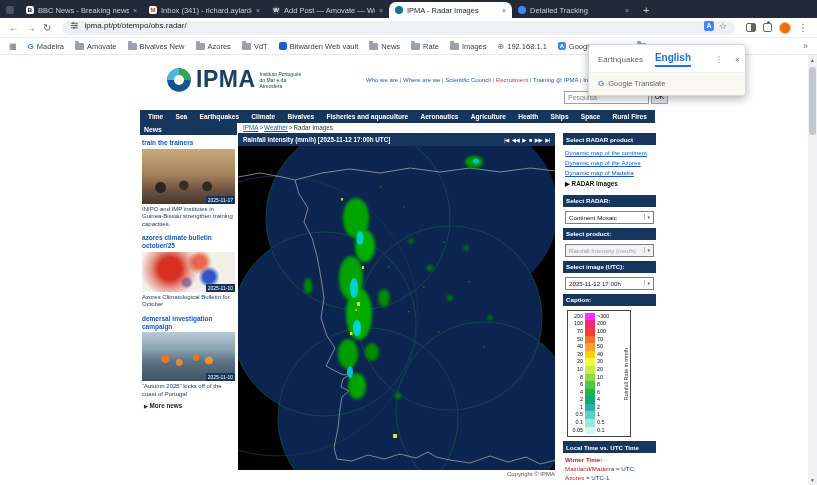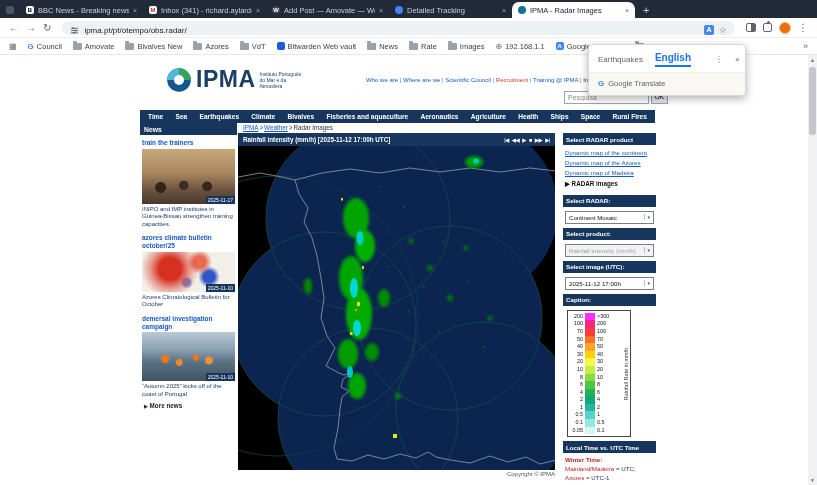--- a/index.html
+++ b/index.html
@@ -17,21 +17,21 @@
   .f2{background:#3b4350;color:#fff;border-radius:50%;}
   .f3{background:#4285f4;border-radius:50%;}
   .f4{background:#0e7490;border-radius:50%;}
   .tab .lbl{flex:1;white-space:nowrap;overflow:hidden;}
   .tab .cls{font-size:7px;opacity:.75;}
   .newtab{color:#c9cfdb;font-size:11px;margin:0 0 2px 8px;}
 
   
   .toolbar{position:absolute;left:0;top:18px;width:817px;height:20px;background:#fff;display:flex;align-items:center;gap:7px;padding:0 9px;border-bottom:1px solid #ededed;}
   .tb-ic{color:#5f6368;font-size:10px;line-height:10px;}
-  .omnibox{flex:1;height:14px;background:#eef1f4;border-radius:8px;display:flex;align-items:flex-end;gap:5px;padding:0 8px;margin:0 4px;}
+  .omnibox{flex:1;height:14px;background:#eef1f4;border-radius:8px;display:flex;align-items:flex-start;gap:5px;padding:0 8px;margin:0 4px;}
   .omnibox .url{font-size:8px;color:#202124;flex:0 0 auto;}
   .ob-sp{flex:1;}
   .mini-tr{width:10px;height:10px;background:#4285f4;color:#fff;border-radius:2px;font-size:7px;line-height:10px;text-align:center;font-weight:bold;}
   .star{font-size:9px;}
   .sidepanel{width:10px;height:9px;border:1px solid #5f6368;border-radius:2px;position:relative;}
   .sidepanel::after{content:"";position:absolute;right:0;top:0;width:4px;height:100%;background:#5f6368;}
   .puzzle{width:9px;height:9px;border:1px solid #5f6368;border-radius:2px;position:relative;}
   .puzzle::after{content:"";position:absolute;left:3px;top:-3px;width:3px;height:3px;background:#5f6368;border-radius:50%;}
   .avatar{width:12px;height:12px;border-radius:50%;background:#e8710a;border:1px solid #f2b27d;}
 
@@ -151,28 +151,28 @@
     <div class="tab">
       <span class="fav f1">M</span>
       <span class="lbl">Inbox (341) - richard.aylard@...</span>
       <span class="cls">×</span>
     </div>
     <div class="tab">
       <span class="fav f2">W</span>
       <span class="lbl">Add Post — Amovate — WordP...</span>
       <span class="cls">×</span>
     </div>
+    <div class="tab active">
+      <span class="fav f4"></span>
+      <span class="lbl">IPMA - Radar Images</span>
+      <span class="cls">×</span>
+    </div>
     <div class="tab">
       <span class="fav f3"></span>
       <span class="lbl">Detailed Tracking</span>
-      <span class="cls">×</span>
-    </div>
-    <div class="tab active">
-      <span class="fav f4"></span>
-      <span class="lbl">IPMA - Radar Images</span>
       <span class="cls">×</span>
     </div>
     <span class="newtab">+</span>
   </div>
 
   <div class="toolbar">
     <span class="tb-ic">←</span>
     <span class="tb-ic">→</span>
     <span class="tb-ic">↻</span>
     <div class="omnibox">
@@ -194,21 +194,21 @@
     <span class="sidepanel"></span>
     <span class="puzzle"></span>
     <span class="avatar"></span>
     <span class="tb-ic">⋮</span>
   </div>
 
   <div class="bookmarks">
     <span class="apps">▦</span>
     <span class="bm">
         <span class="gico">G</span>
-        <span>Council</span>
+        <span>Madeira</span>
       </span>
     <span class="bm">
         <span class="folder"></span>
         <span>Amovate</span>
       </span>
     <span class="bm">
         <span class="folder"></span>
         <span>Bivalves New</span>
       </span>
     <span class="bm">

